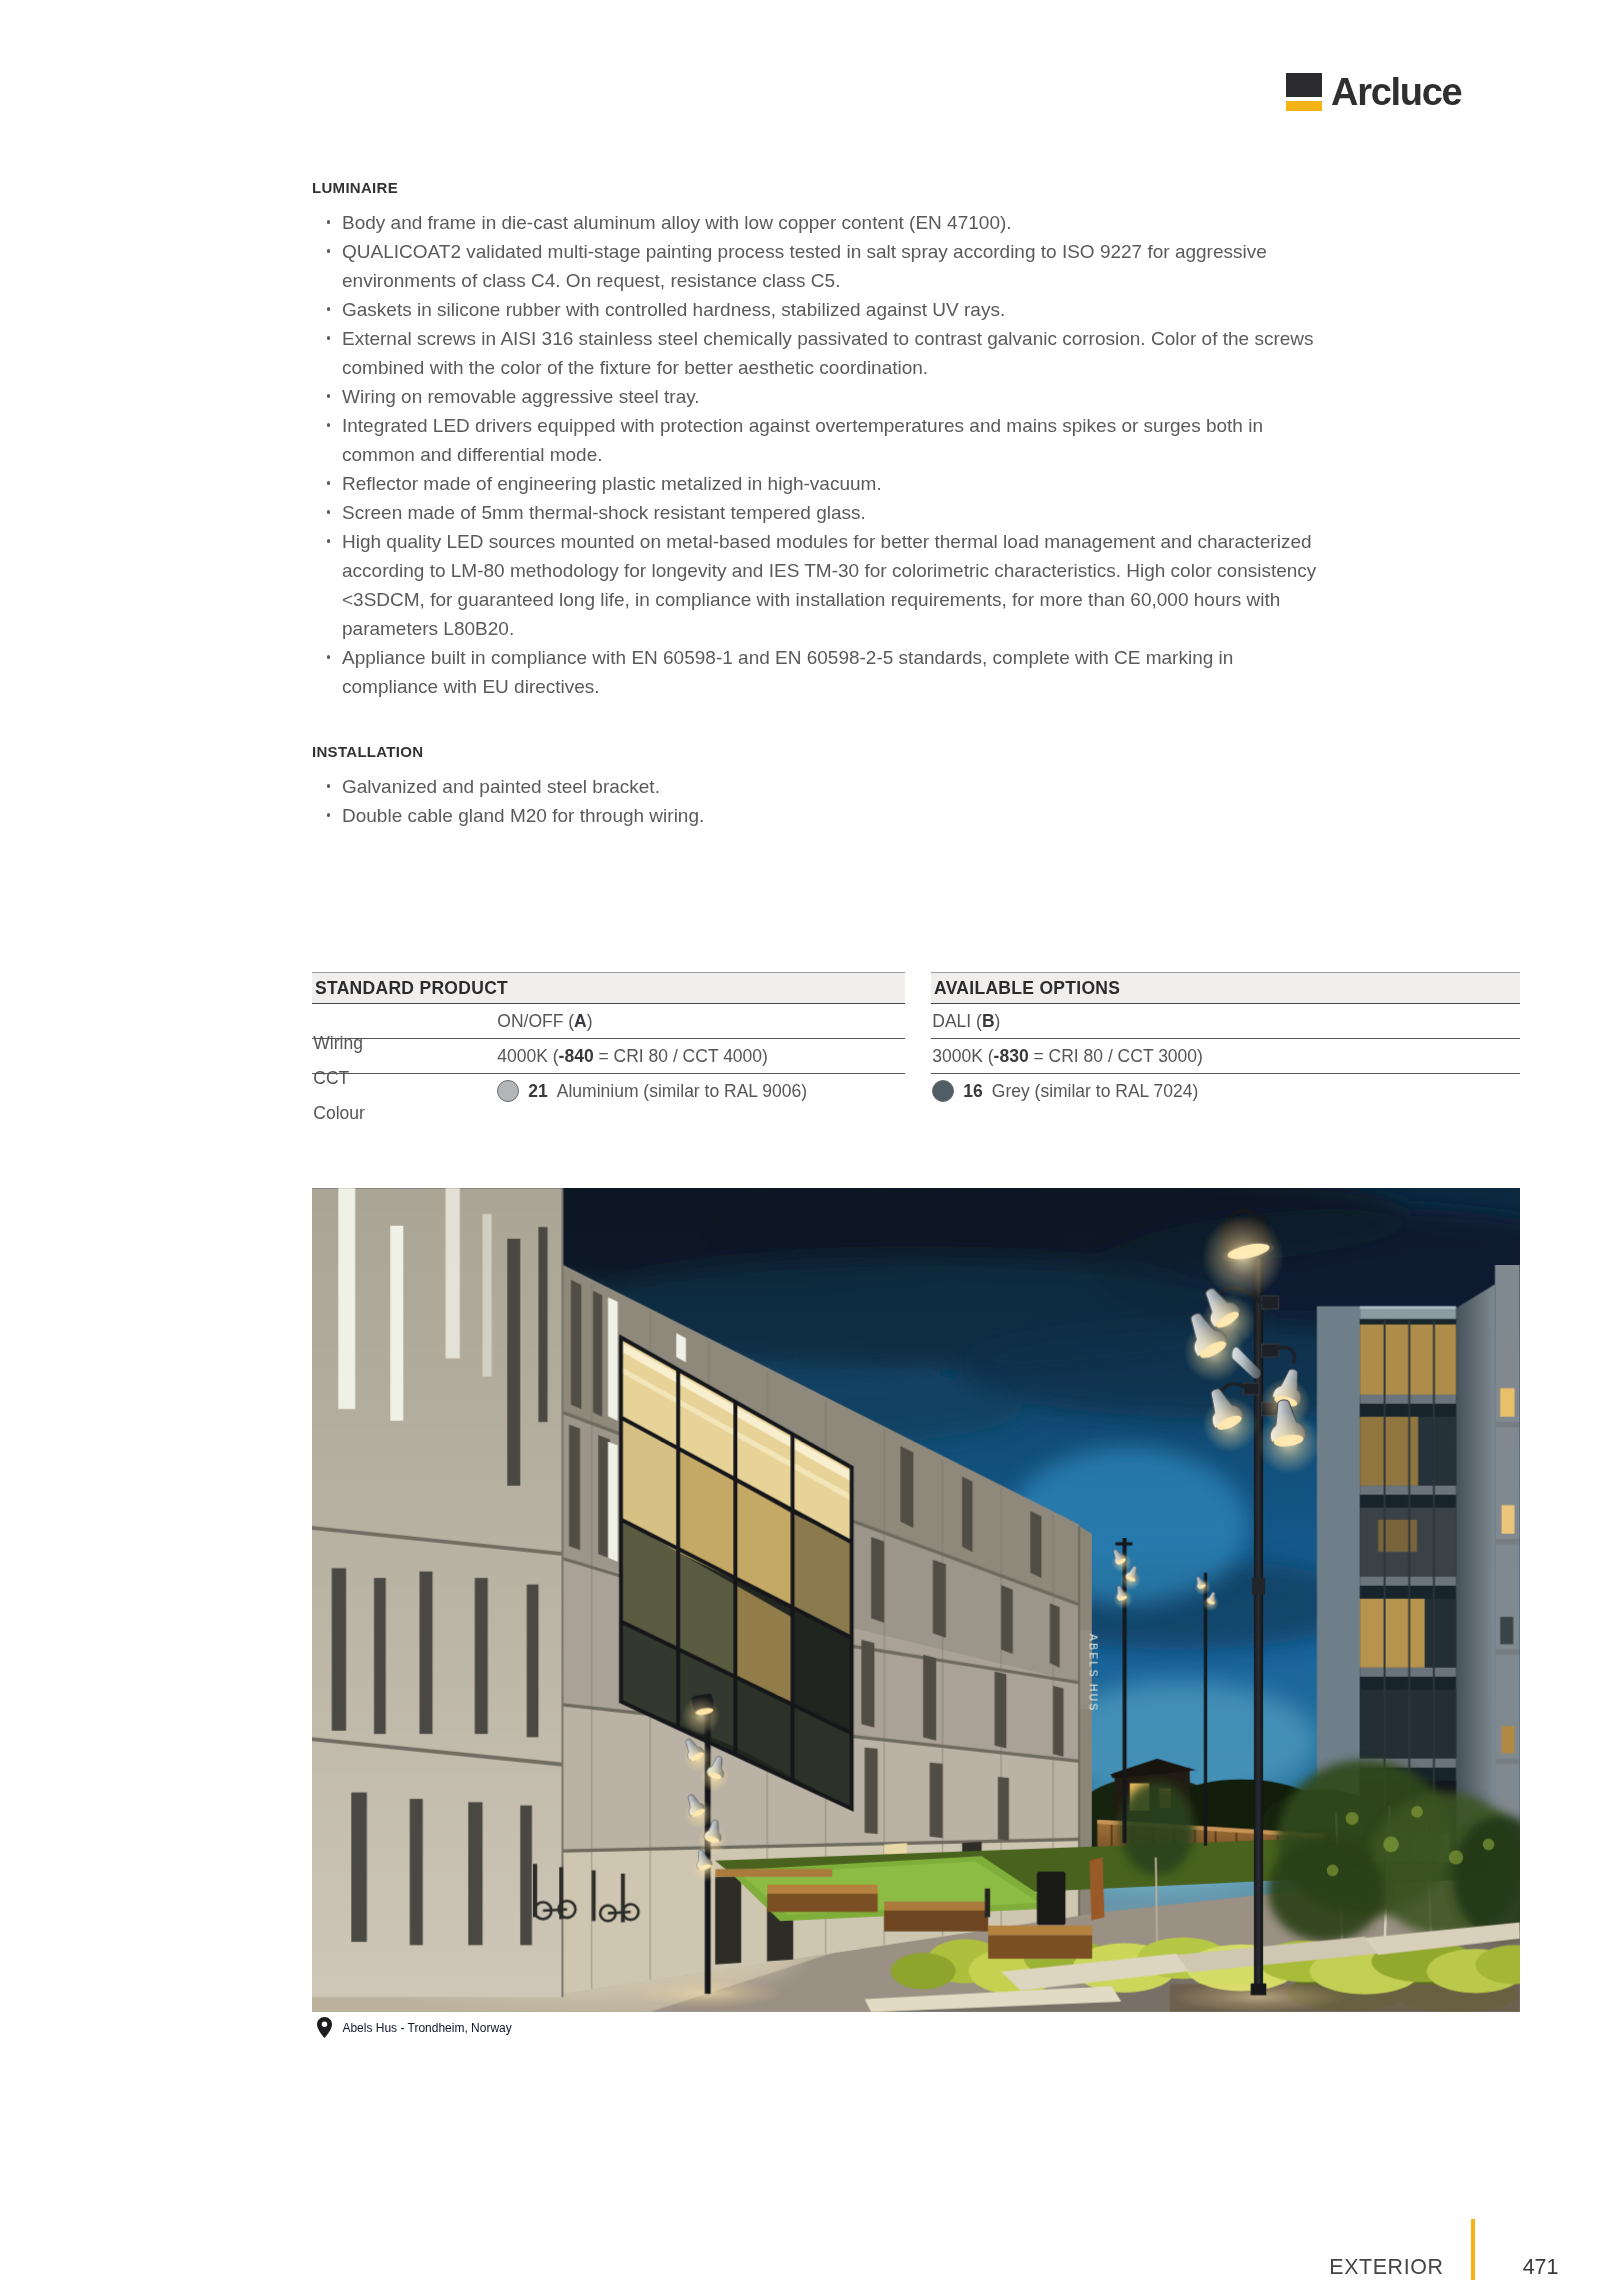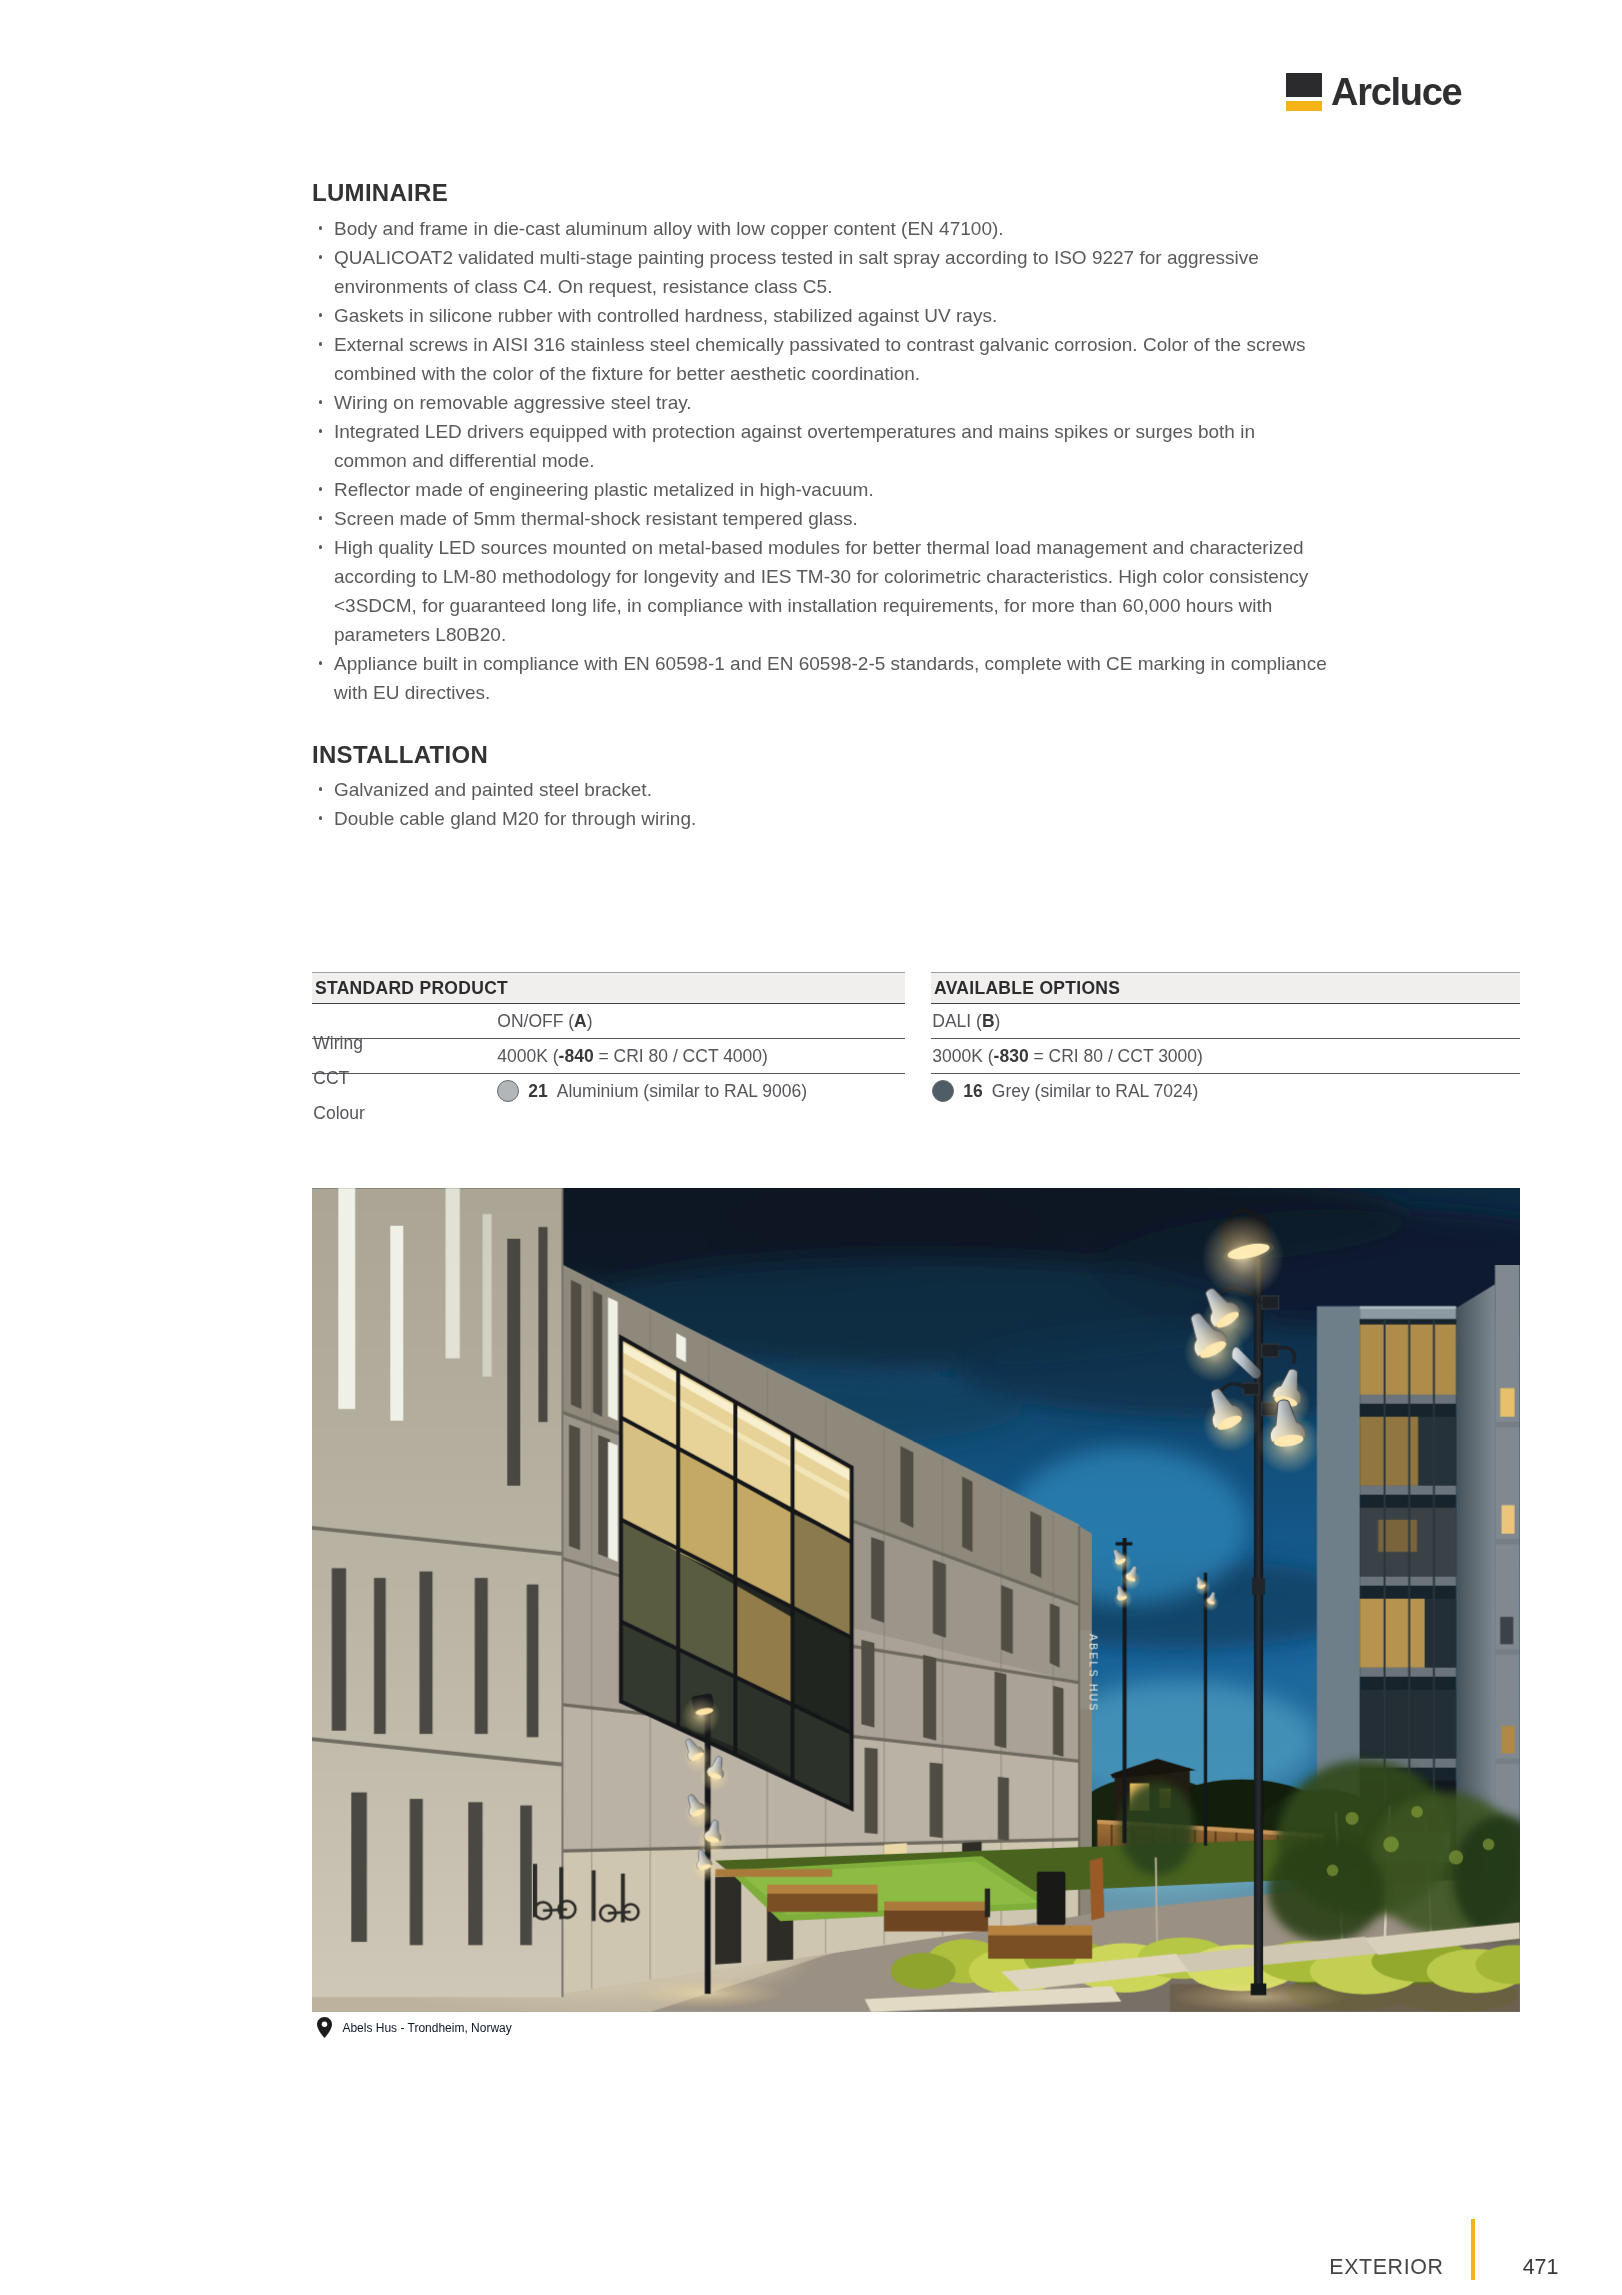--- a/index.html
+++ b/index.html
@@ -9,22 +9,22 @@
   }
   
   .logo{position:absolute;left:1286px;top:73px;display:flex;align-items:flex-end;gap:9px;}
   .logo-mark{width:36px;height:38px;display:flex;flex-direction:column;justify-content:flex-end;}
   .logo-mark .dark{height:24px;background:#2b2b2d;}
   .logo-mark .gap{height:3.2px;background:#ffffff;}
   .logo-mark .gold{height:10.4px;background:#f6b318;}
   .logo-word{font-size:38px;font-weight:800;color:#2f2f31;letter-spacing:-1.3px;line-height:38px;}
   
   .copy{position:absolute;left:312px;top:179px;width:1019px;}
-  .sec-title{font-size:24px;font-weight:bold;color:#333335;letter-spacing:0.3px;margin:0 0 6.5px 0;}
-  .blist{margin:4px;padding:0;list-style:none;}
+  .sec-title{font-size:15px;font-weight:bold;color:#333335;letter-spacing:0.3px;margin:0 0 6.5px 0;}
+  .blist{margin:12px;padding:0;list-style:none;}
   .blist li{position:relative;padding-left:18px;font-size:19px;line-height:29px;color:#5a5a5c;}
   .blist li::before{content:"";position:absolute;left:2.6px;top:12.3px;width:3.9px;height:3.9px;border-radius:50%;background:#5a5a5c;}
   .sec-gap{height:30px;}
   
   .spec{position:absolute;top:972px;border-top:0.6px solid #9d9d9f;font-size:17.5px;color:#55555a;}
   .spec.left{left:312px;width:593px;}
   .spec.right{left:931px;width:589px;}
   .spec-head{height:30px;background:#f0efed;border-bottom:1.3px solid #454547;display:flex;align-items:center;
     padding-left:3px;font-weight:bold;font-size:17.5px;color:#2c2c2e;letter-spacing:0.3px;}
   .spec-row{height:34px;display:flex;align-items:center;border-bottom:0.6px solid #55555a;padding-left:1.3px;}

